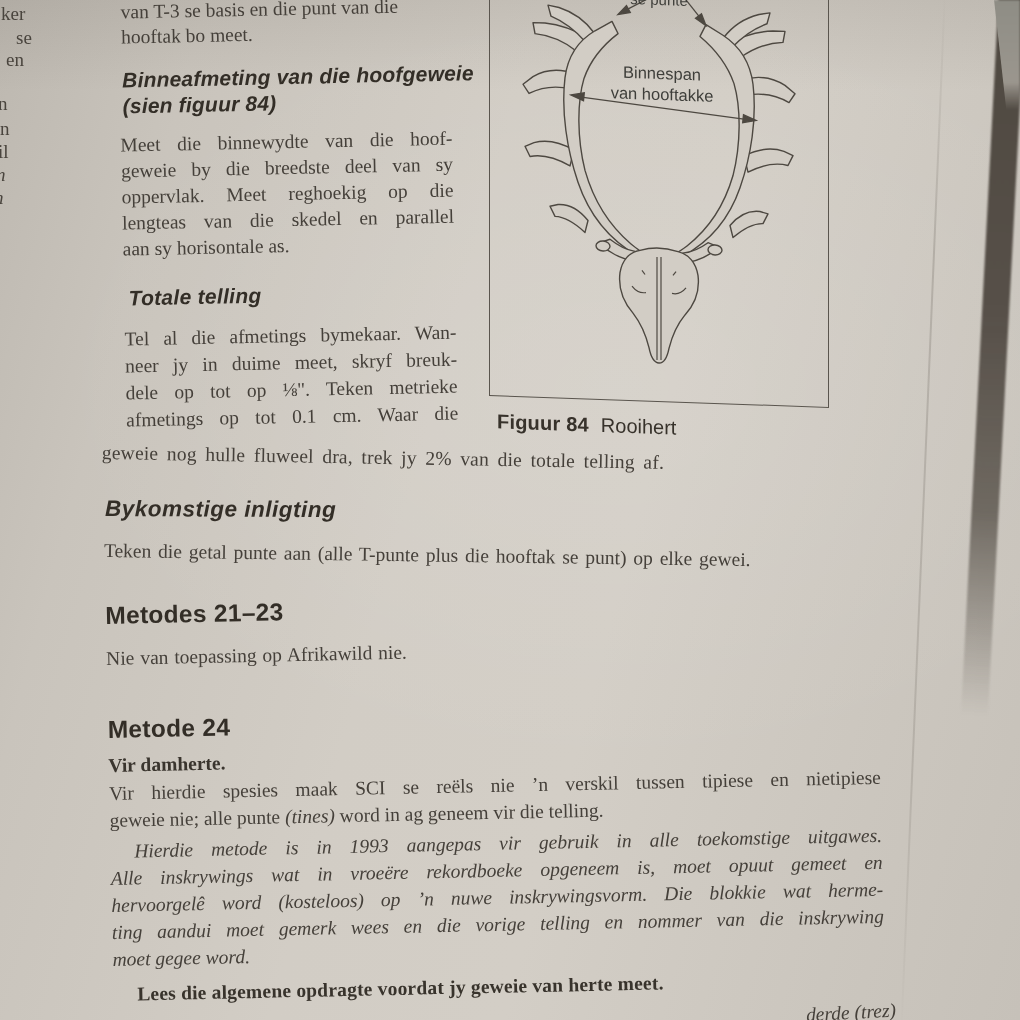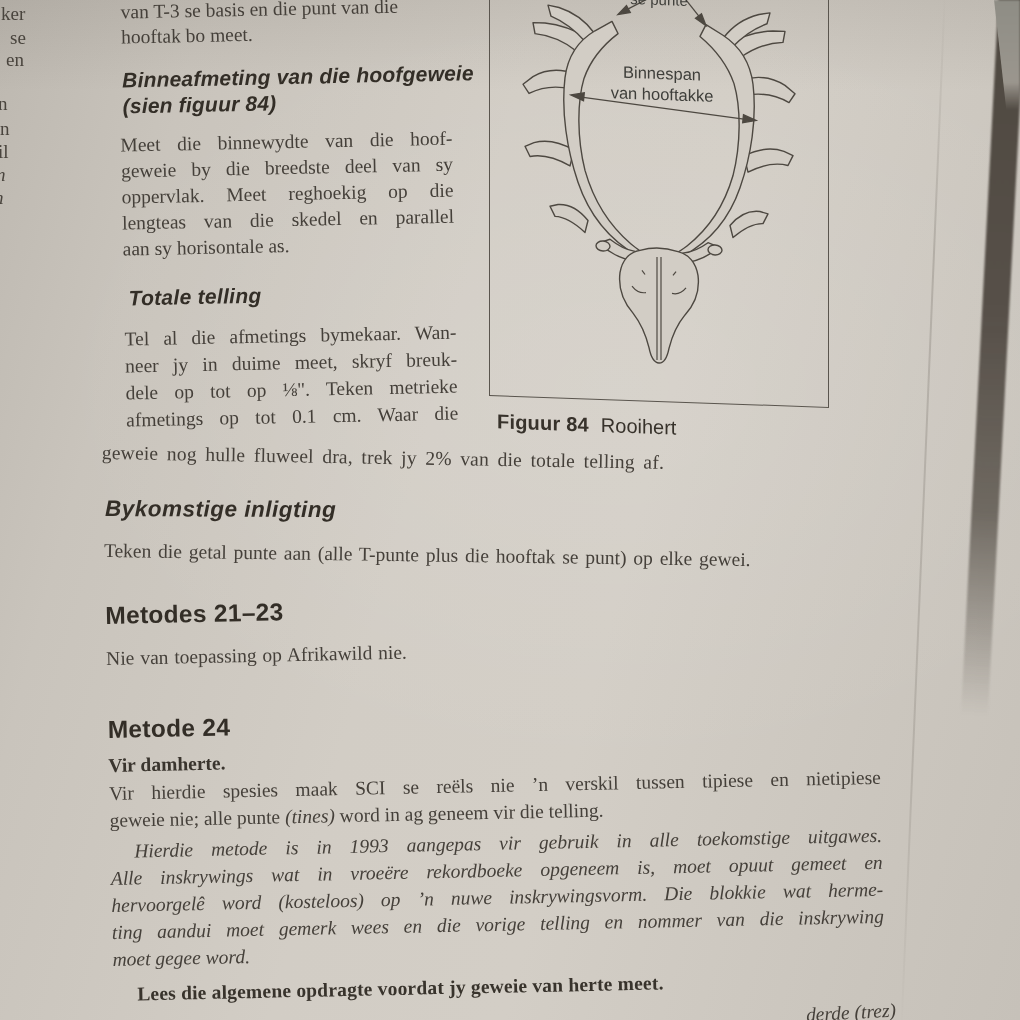--- a/index.html
+++ b/index.html
@@ -77,21 +77,21 @@
   }
   .fig-svg{position:absolute;top:0;left:0;}
   .fig-caption{
     margin:14px 0 0 8px;font-family:"Liberation Sans", sans-serif;font-size:20px;color:#37322b;
   }
   .fig-caption b{font-weight:bold;margin-right:12px;letter-spacing:.2px;}
 
   
   .mf{position:absolute;font-size:19px;color:#4a453e;font-family:Liberation Serif, serif;}
   .mf0{left:1px;top:3px;}
-  .mf1{left:10px;top:27px;}
+  .mf1{left:16px;top:27px;}
   .mf2{left:6px;top:49px;}
   .mf3{left:-2px;top:93px;}
   .mf4{left:0px;top:118px;}
   .mf5{left:-2px;top:141px;}
   .mf6{left:-4px;top:164px;font-style:italic;}
   .mf7{left:-6px;top:187px;font-style:italic;}
 
   
   .edge-strip{
     position:absolute;top:-14px;right:13px;width:27px;height:730px;

